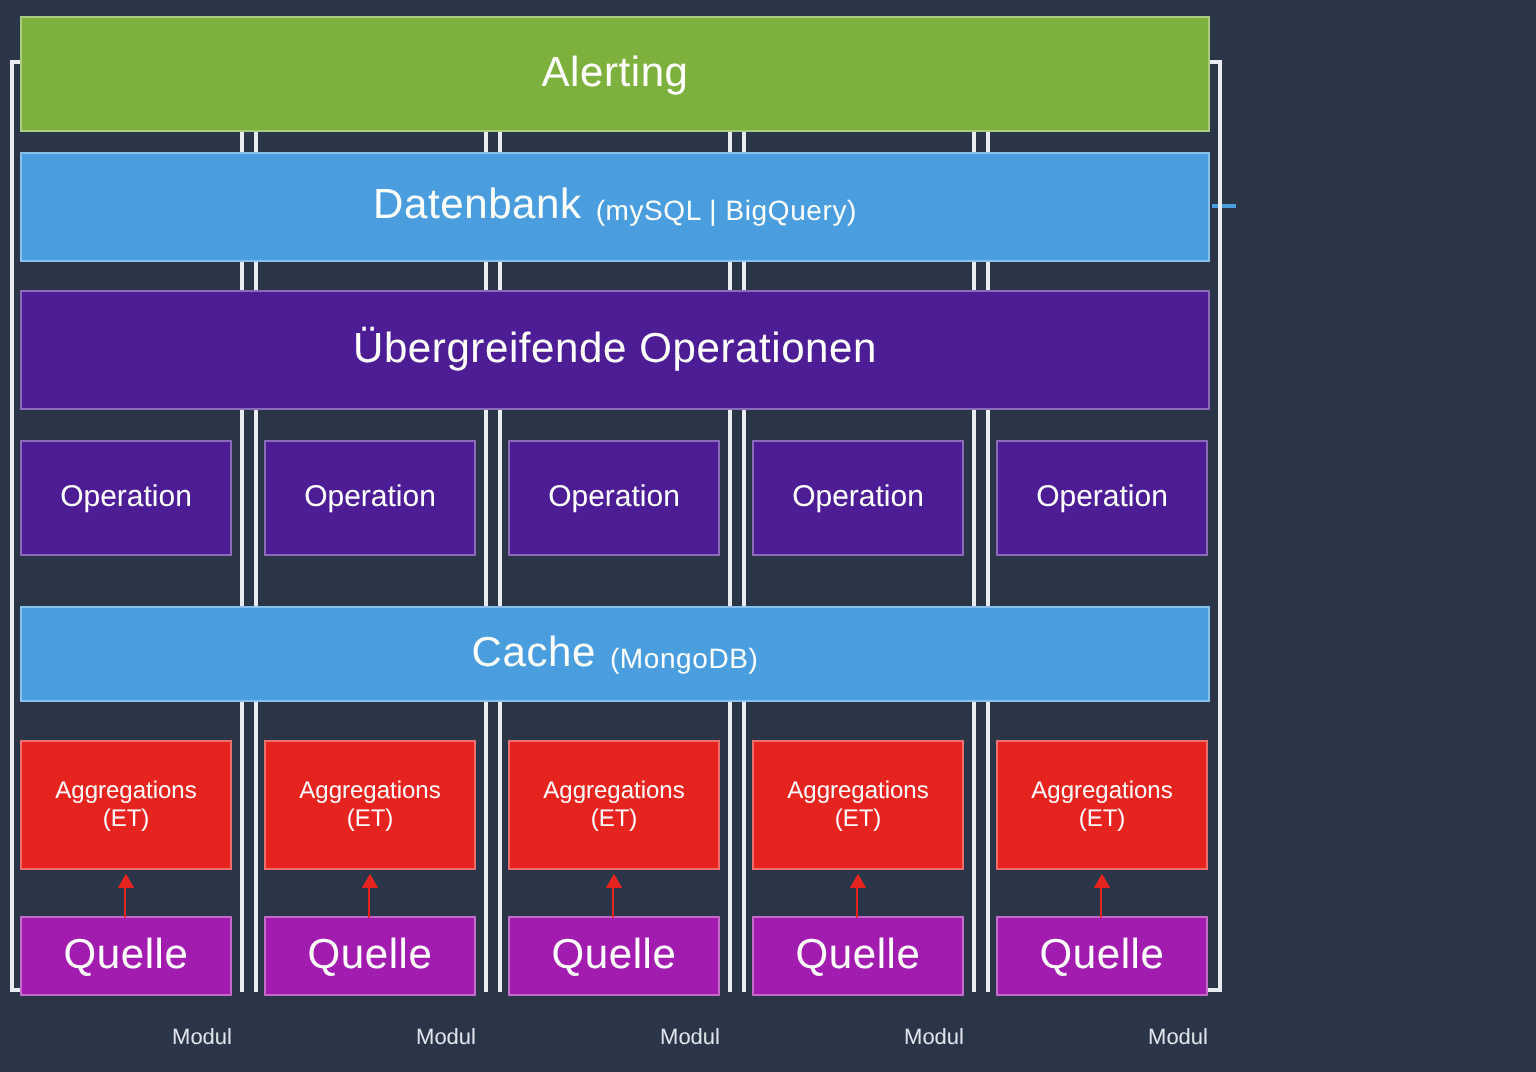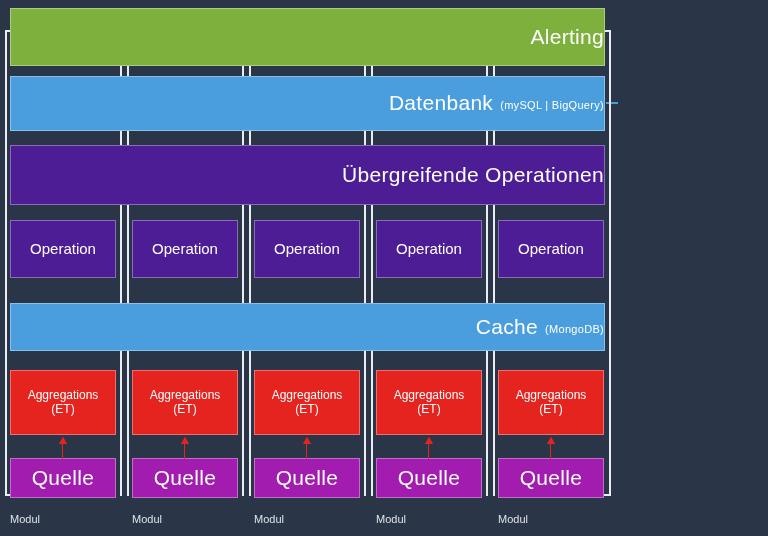--- a/index.html
+++ b/index.html
@@ -16,32 +16,32 @@
     position:absolute;
     box-sizing:border-box;
     display:flex;
     align-items:center;
     justify-content:center;
     color:#ffffff;
     border:1px solid rgba(255,255,255,.35);
     text-align:center;
     line-height:1.15;
   }
-  .wide{ left:10px; width:595px;justify-content:flex-end; }
+  .wide{ left:10px; width:595px; }
 
   .green  { background:#7db03c; }
   .blue   { background:#4a9ede; }
   .orange { background:#4c1d95; }
   .red    { background:#e5231f; }
   .yellow { background:#a21caf; }
 
   .title-lg{ font-size:21px; font-weight:400; letter-spacing:.3px; }
   .title-md{ font-size:15px; font-weight:400; }
   .title-sm{ font-size:12px; font-weight:400; }
-  .sub{ font-size:11px; margin-left:7px; position:relative; top:2px; }
+  .sub{ font-size:14px; margin-left:7px; position:relative; top:2px; }
 
   
   .sep{
     position:absolute;
     width:2px;
     background:#e9ecf1;
   }
   .bracket-v{
     position:absolute;
     width:2px;
@@ -72,21 +72,21 @@
   .connector{
     position:absolute;
     height:2px;
     background:#4a9ede;
   }
 
   .modul-label{
     position:absolute;
     color:#dfe3ea;
     font-size:11px;
-    text-align:left;
+    text-align:right;
     width:106px;
   }
 </style>
 </head>
 <body>
 
 <div id="stage">
 
   <div class="box wide green title-lg" style="top:8px;height:58px;">
     <span>Alerting</span>

